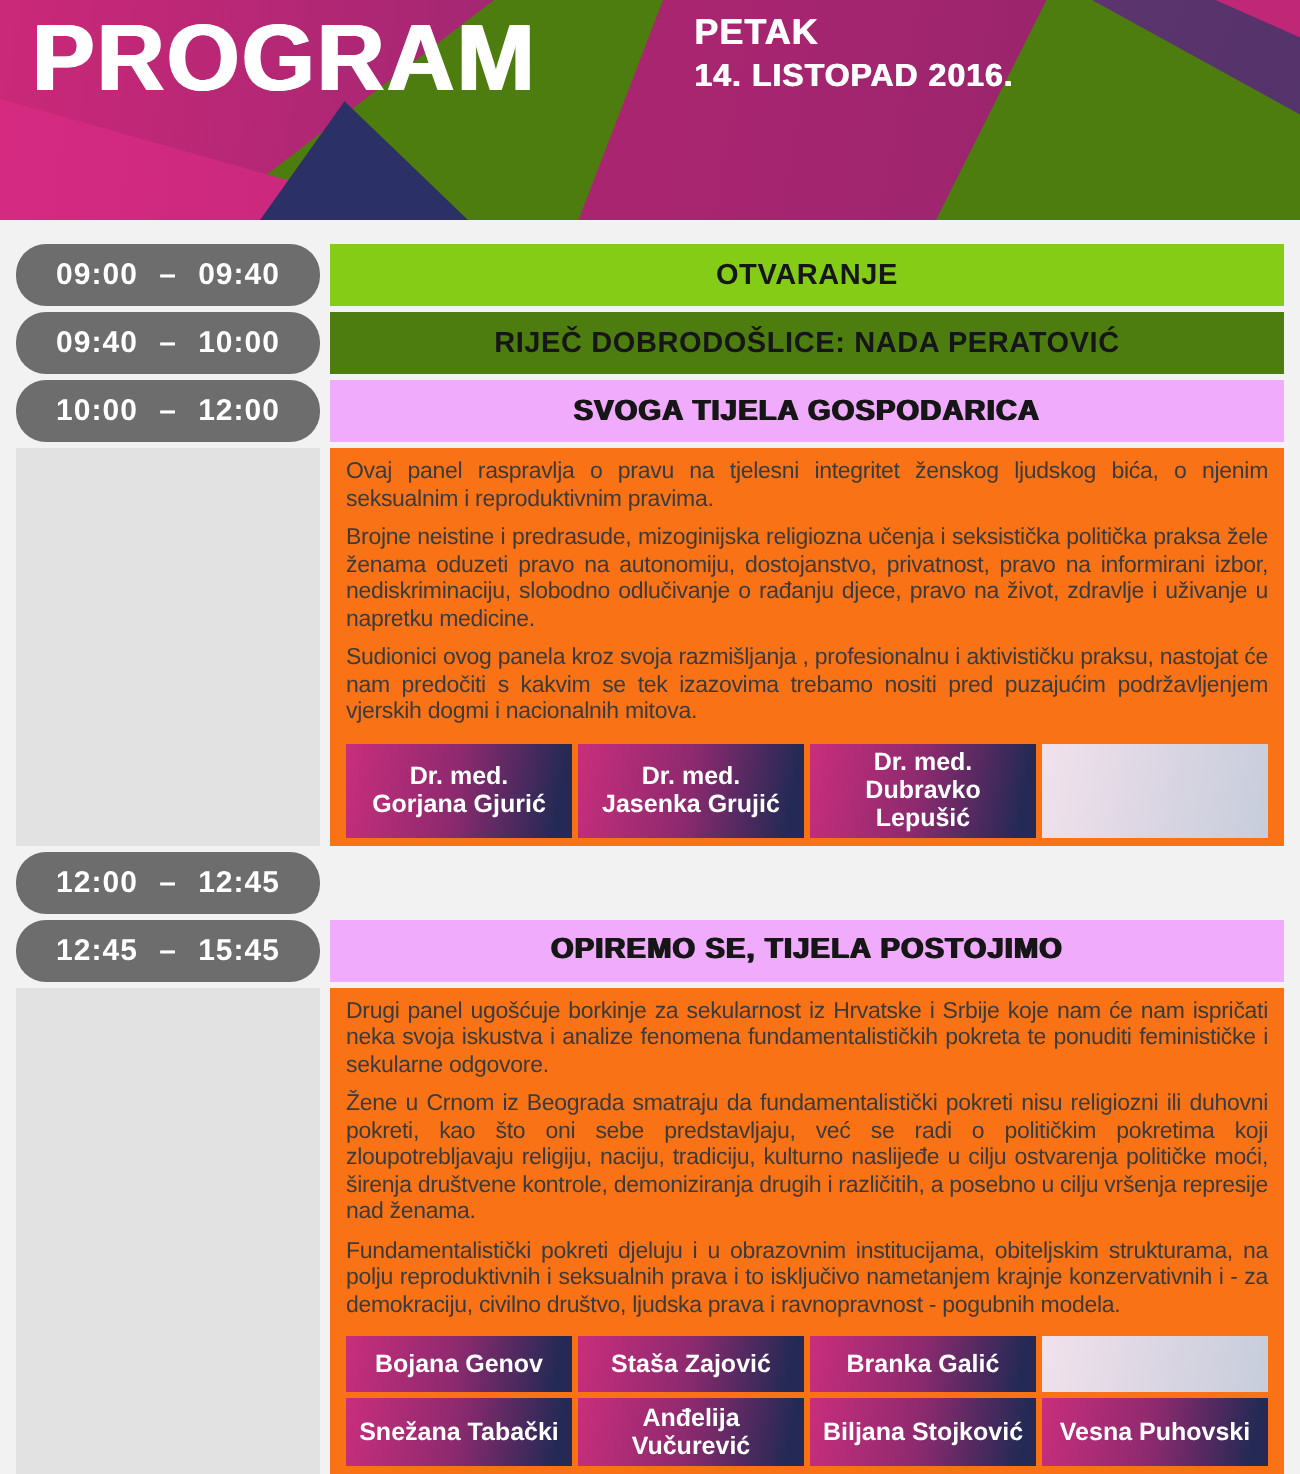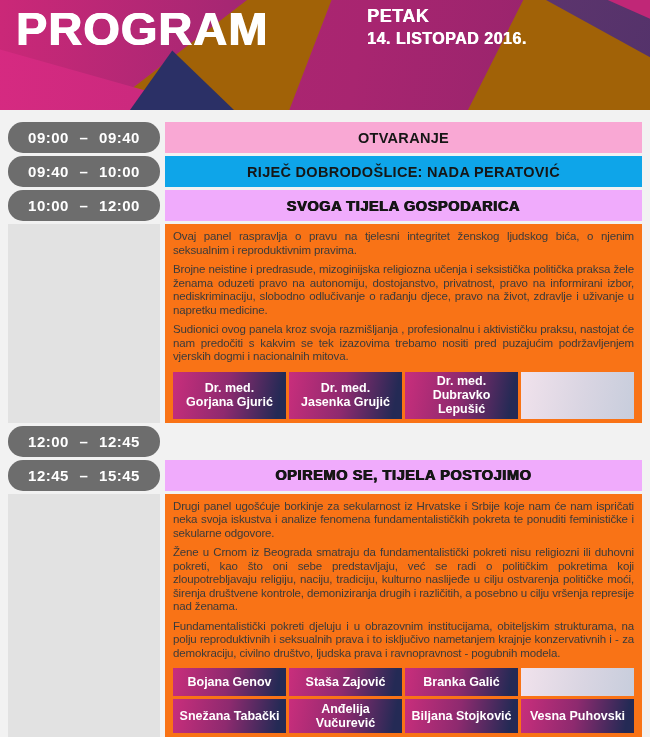--- a/index.html
+++ b/index.html
@@ -2,21 +2,21 @@
 <html><head>
 <meta charset="utf-8">
 <style>
   html,body{margin:0;padding:0;background:#f2f2f2;}
   .page{
     position:relative;width:650px;height:737px;overflow:hidden;
     background:#f2f2f2;font-family:"Liberation Sans",sans-serif;
     -webkit-font-smoothing:antialiased;
   }
   
-  .banner{position:relative;width:650px;height:110px;background:#a16207;overflow:hidden;}
+  .banner{position:relative;width:650px;height:110px;background:#4d7c0f;overflow:hidden;}
   .shape{position:absolute;inset:0;}
   .s-left{
     clip-path:polygon(0 0,38% 0,16% 100%,0 100%);
     background:linear-gradient(98deg,#cb2878 0%,#a62773 35%,#6e2c6e 68%,#473066 100%);
   }
   .s-bottomleft{
     clip-path:polygon(0 45%,33% 100%,0 100%);
     background:linear-gradient(95deg,#d62a81,#a62673);
   }
   .s-navywedge{
@@ -33,36 +33,36 @@
   }
   .s-rightsliver{
     clip-path:polygon(93.5% 0,100% 0,100% 17%);
     background:#c02777;
   }
   .banner h1{
     position:absolute;left:16px;top:0;margin:0;color:#fff;
     font-size:47px;font-weight:bold;letter-spacing:1px;line-height:58px;
     text-shadow:0.6px 0 0 #fff,-0.6px 0 0 #fff;
   }
-  .date{position:absolute;left:367px;top:7px;color:#fff;font-weight:bold;}
+  .date{position:absolute;left:347px;top:7px;color:#fff;font-weight:bold;}
   .date .d1{font-size:18px;line-height:19px;letter-spacing:.5px;text-shadow:.4px 0 0 #fff;}
   .date .d2{font-size:16px;line-height:25px;letter-spacing:.5px;text-shadow:.5px 0 0 #fff;}
   
   .schedule{padding:12px 8px 0;}
   .row{display:flex;gap:5px;height:31px;margin-bottom:3px;}
   .time{
     flex:0 0 152px;background:#6d6d6d;color:#fff;display:flex;align-items:center;justify-content:center;
     font-size:15px;font-weight:bold;letter-spacing:.5px;word-spacing:6px;border-radius:15px;
   }
   .stitle{
     flex:1;display:flex;align-items:center;justify-content:center;
     font-size:14.5px;font-weight:bold;color:#161616;letter-spacing:.3px;
   }
-  .bg-light{background:#f9a8d4;}
-  .bg-mid{background:#0ea5e9;}
+  .bg-light{background:#84cc16;}
+  .bg-mid{background:#4d7c0f;}
   .bg-dark{background:#f0abfc;}
   .heavy .stitle,.stitle.heavy{
     letter-spacing:.6px;text-shadow:.5px 0 0 #161616,-.5px 0 0 #161616;
   }
   
   .panel{display:flex;gap:5px;margin-bottom:3px;}
   .panel-spacer{flex:0 0 152px;background:#e2e2e2;}
   .panel-body{flex:1;background:#f97316;padding:6px 8px 4px;}
   .panel-body p{
     margin:0 0 6px;font-size:11.5px;line-height:13.5px;letter-spacing:-.15px;

